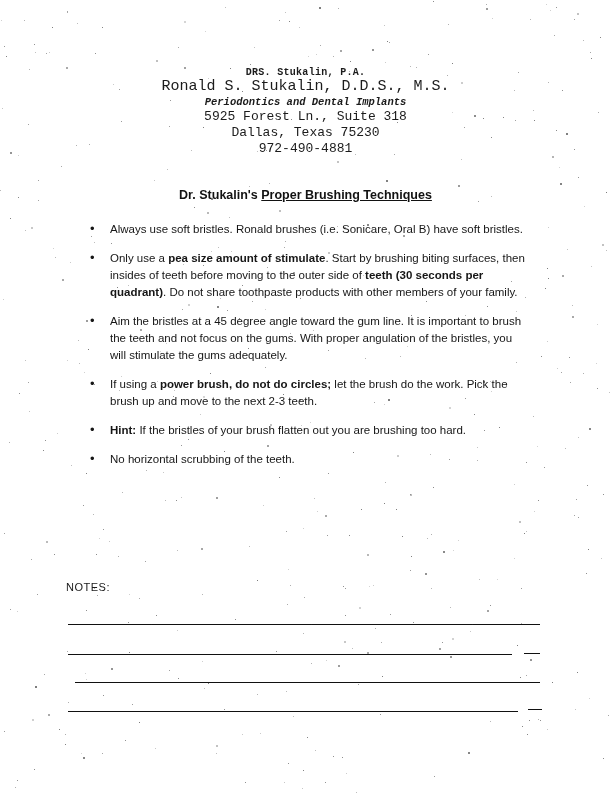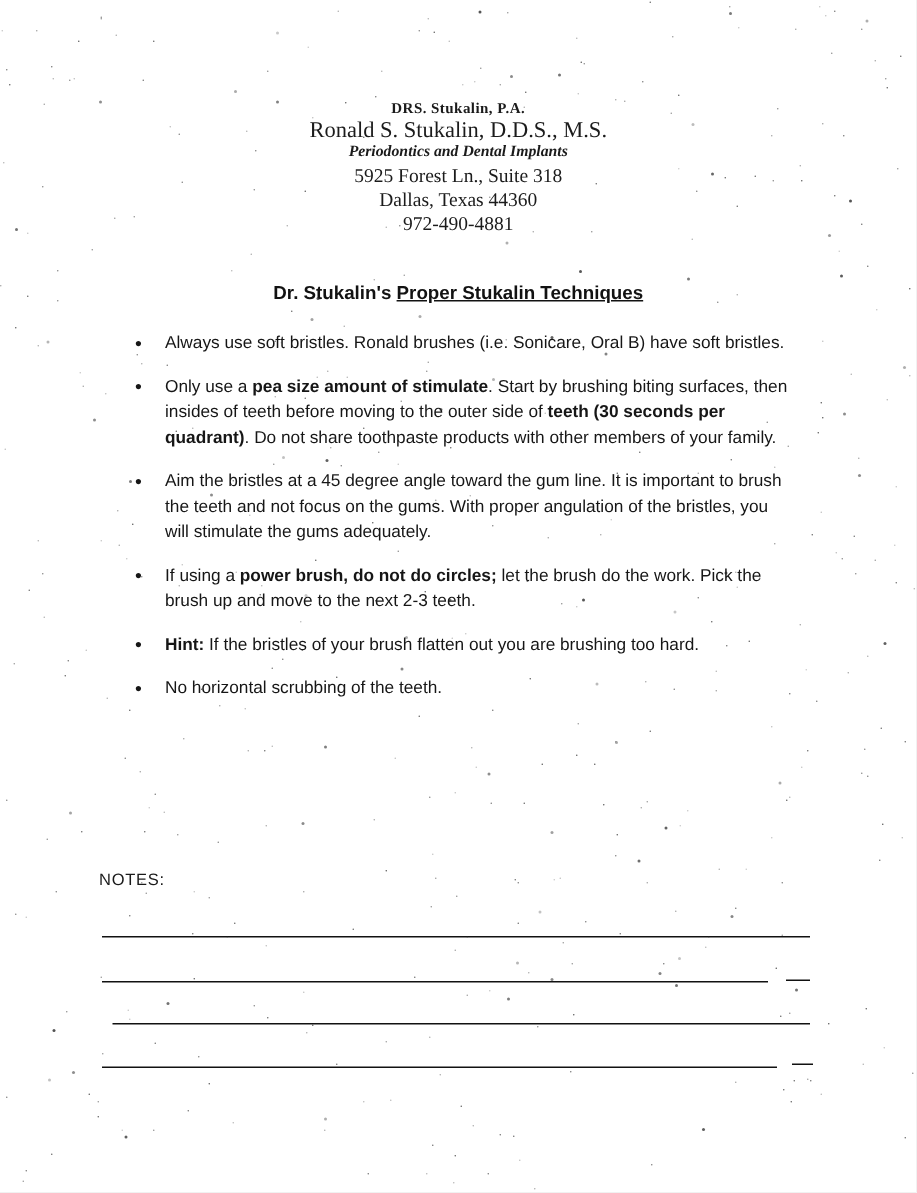--- a/index.html
+++ b/index.html
@@ -13,21 +13,21 @@
     color: #141414;
   }
   
   .noise-dot { position: absolute; background: #222; border-radius: 50%; pointer-events: none; }
 
   
   .letterhead {
     position: absolute;
     top: 66px; left: 0; right: 0;
     text-align: center;
-    font-family: Liberation Serif, serif;
+    font-family: Liberation Mono, monospace;
     color: #1b1b1b;
   }
   .lh-practice  { font-size: 10px;  font-weight: bold; letter-spacing: 0.3px; line-height: 13px; }
   .lh-doctor    { font-size: 15px;  line-height: 16px; }
   .lh-specialty { font-size: 10.5px; font-weight: bold; font-style: italic; line-height: 14px; }
   .lh-address, .lh-city, .lh-phone { font-size: 13px; line-height: 16px; }
 
   
   .doc-title {
     position: absolute;
@@ -86,26 +86,26 @@
 </head>
 <body>
 
 <div class="sheet">
 
   <div class="letterhead">
     <div class="lh-practice">DRS. Stukalin, P.A.</div>
     <div class="lh-doctor">Ronald S. Stukalin, D.D.S., M.S.</div>
     <div class="lh-specialty">Periodontics and Dental Implants</div>
     <div class="lh-address">5925 Forest Ln., Suite 318</div>
-    <div class="lh-city">Dallas, Texas 44360</div>
+    <div class="lh-city">Dallas, Texas 75230</div>
     <div class="lh-phone">972-490-4881</div>
   </div>
 
   <div class="doc-title">
-    <span>Dr. Stukalin's </span><span class="u">Proper Stukalin Techniques</span>
+    <span>Dr. Stukalin's </span><span class="u">Proper Brushing Techniques</span>
   </div>
 
   <ul class="bullets">
       <li><span>Always use soft bristles. Ronald brushes (i.e. Sonicare, Oral B) have soft bristles.</span></li>
       <li><span>Only use a </span><strong>pea size amount of stimulate</strong><span>. Start by brushing biting surfaces, then insides of teeth before moving to the outer side of </span><strong>teeth (30 seconds per quadrant)</strong><span>. Do not share toothpaste products with other members of your family.</span></li>
       <li><span>Aim the bristles at a 45 degree angle toward the gum line. It is important to brush the teeth and not focus on the gums. With proper angulation of the bristles, you will stimulate the gums adequately.</span></li>
       <li><span>If using a </span><strong>power brush, do not do circles;</strong><span> let the brush do the work. Pick the brush up and move to the next 2-3 teeth.</span></li>
       <li><strong>Hint:</strong><span> If the bristles of your brush flatten out you are brushing too hard.</span></li>
       <li><span>No horizontal scrubbing of the teeth.</span></li>
     </ul>

